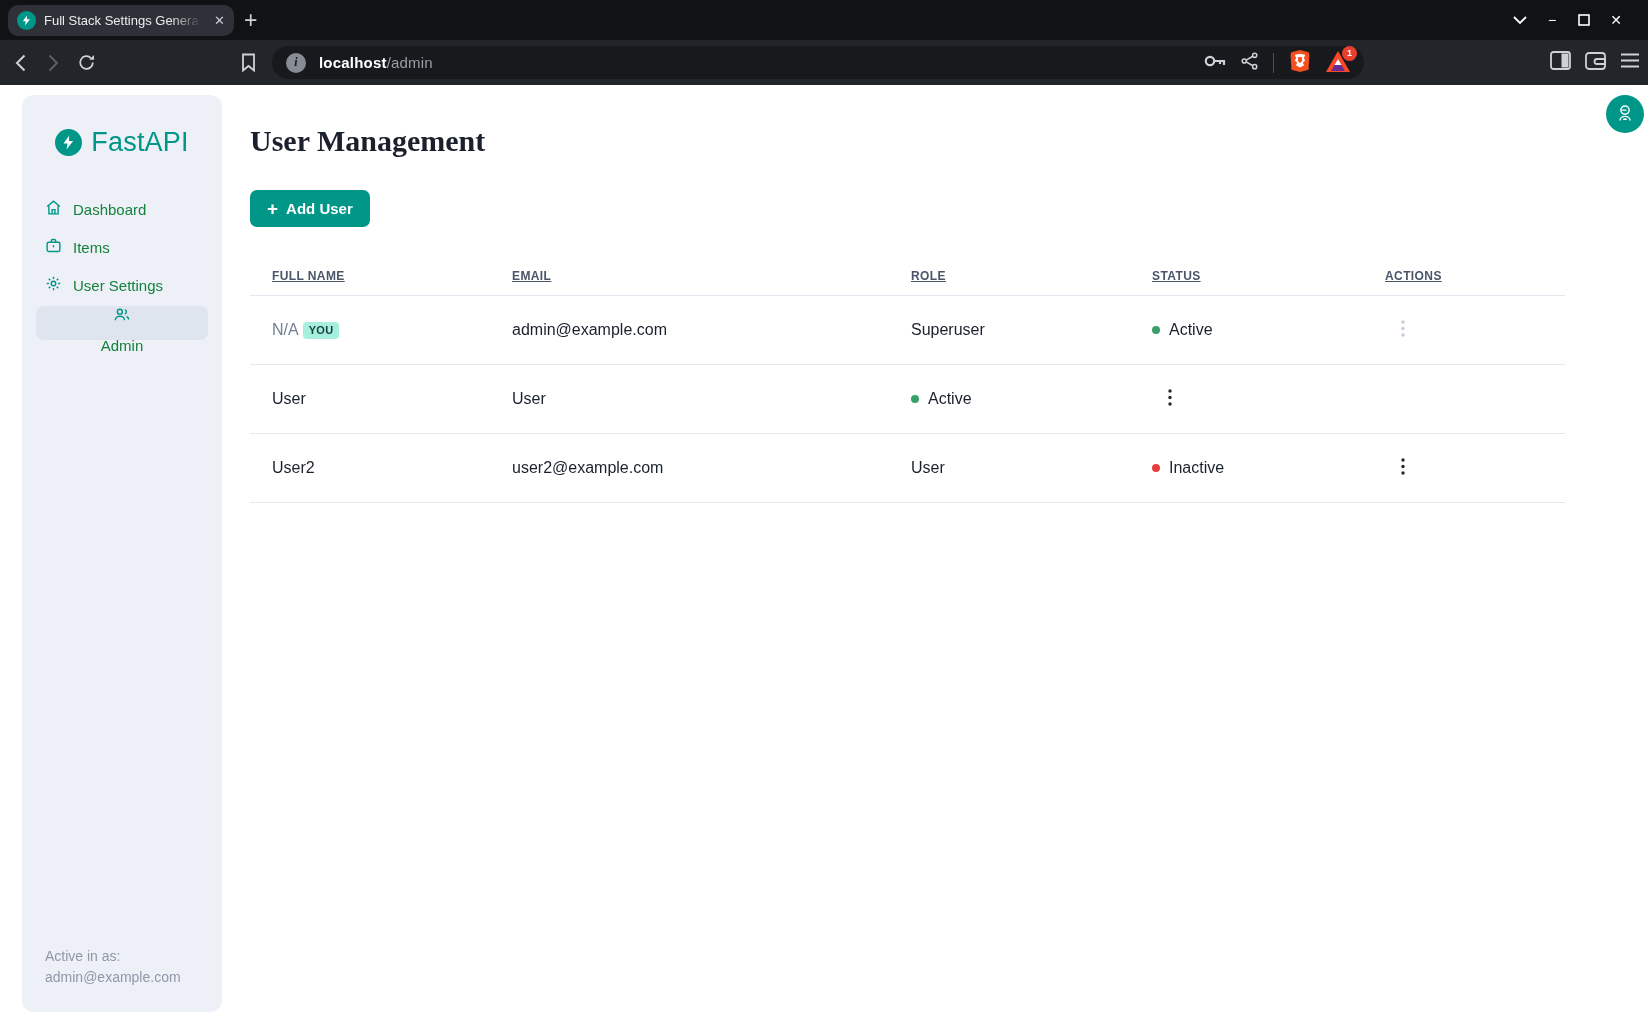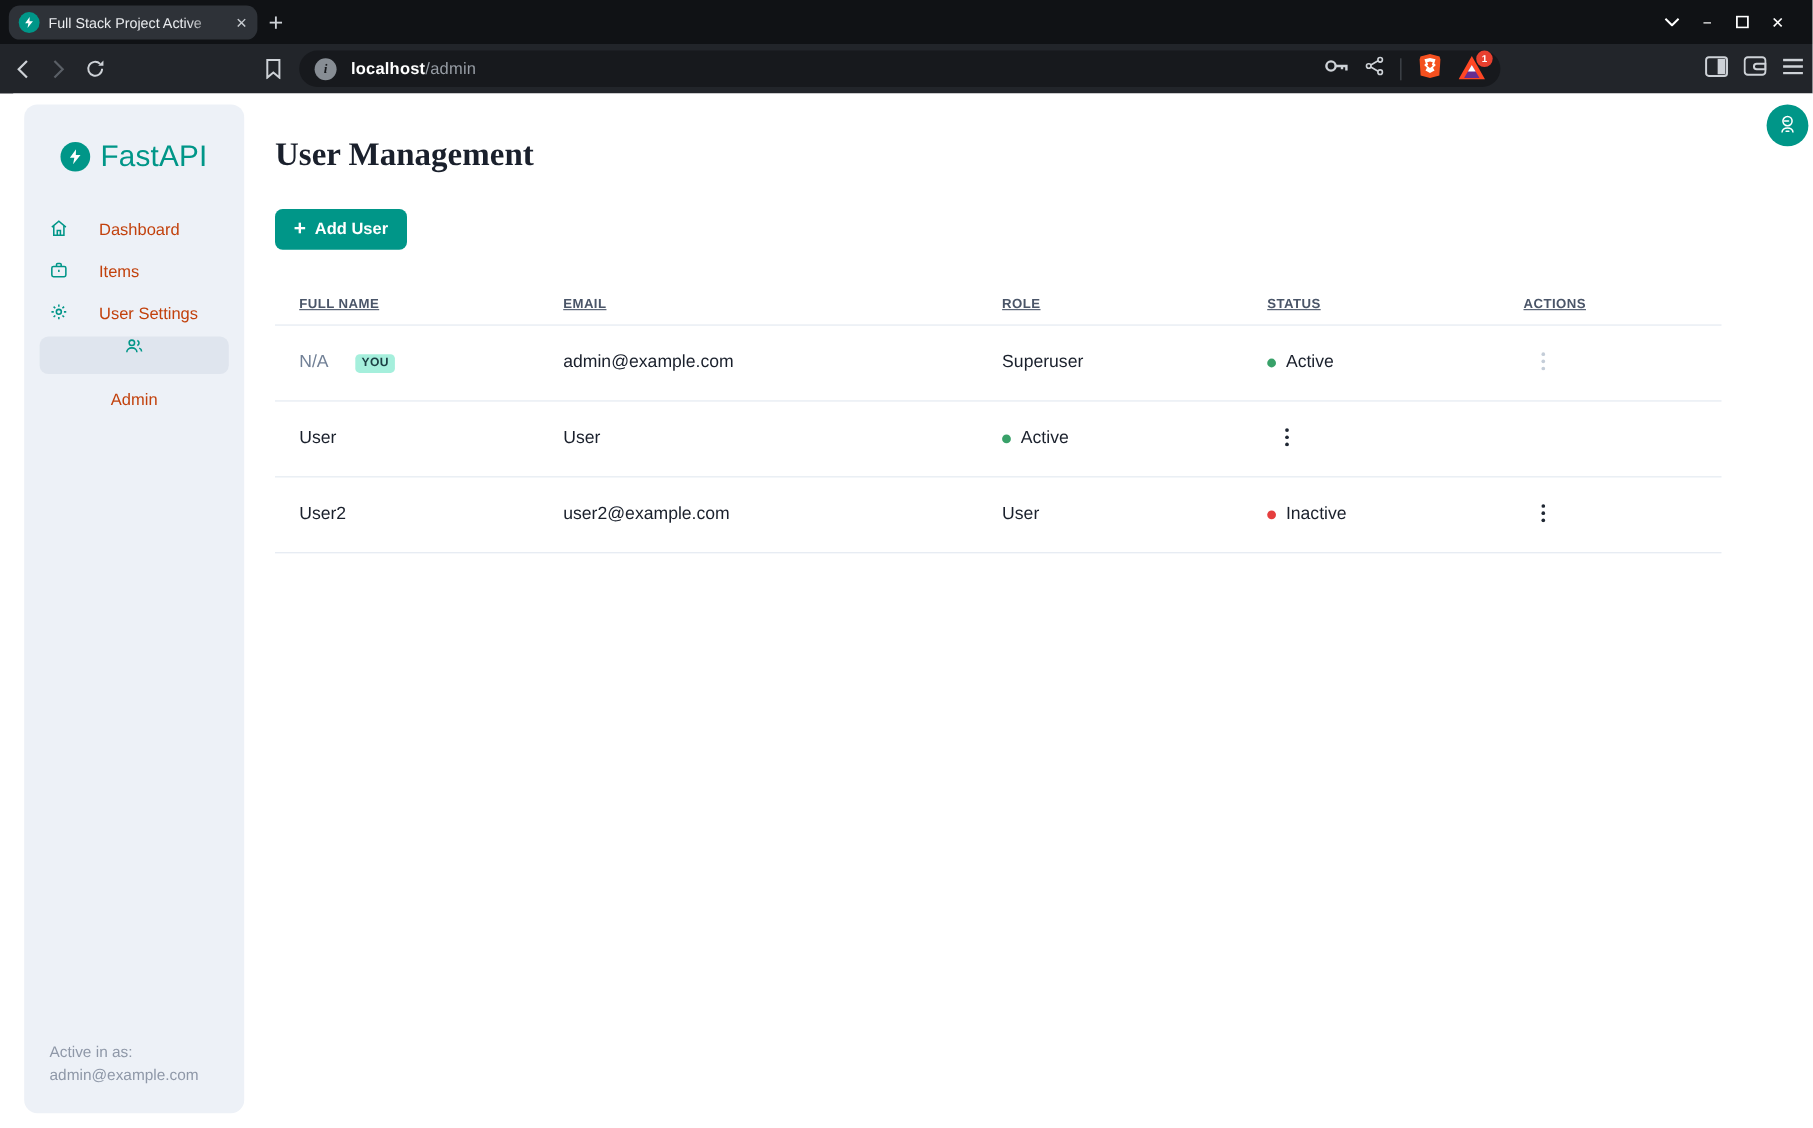--- a/index.html
+++ b/index.html
@@ -60,22 +60,22 @@
   .sidebar {
     position: absolute; left: 10px; top: 10px; width: 200px; height: 917px;
     background: #edf1f7; border-radius: 12px;
   }
   .logo { display: flex; align-items: center; justify-content: center; gap: 9px; padding-top: 32px; }
   .logo-mark { width: 27px; height: 27px; border-radius: 50%; background: #009688;
     display: flex; align-items: center; justify-content: center; }
   .logo-text { color: #009688; font-size: 27px; font-weight: 500; letter-spacing: 0.2px; }
   .nav { margin-top: 34px; padding: 0 14px; display: flex; flex-direction: column; gap: 4px; }
   .nav-item {
-    display: flex; align-items: center; gap: 28px; height: 34px; padding: 0 9px;
-    border-radius: 8px; color: #c2410c; font-size: 15px; cursor: default;
+    display: flex; align-items: center; gap: 11px; height: 34px; padding: 0 9px;
+    border-radius: 8px; color: #15803d; font-size: 15px; cursor: default;
   }
   .nav-item.active { background: #dfe5ee; flex-direction: column; }
   .sidebar-footer { position: absolute; left: 23px; bottom: 24px; color: #8f98a8; font-size: 14px; line-height: 21px; }
 
   .avatar-btn {
     position: absolute; right: 16px; top: 10px; width: 38px; height: 38px; border-radius: 50%;
     background: #009688; border: none; display: flex; align-items: center; justify-content: center; cursor: pointer;
   }
   .page-title { position: absolute; left: 238px; top: 39px; font-size: 30px; font-weight: bold; color: #1a202c; font-family: Liberation Serif, serif; }
   .add-user-btn {
@@ -87,42 +87,42 @@
   .add-user-btn .plus { font-size: 19px; font-weight: bold; line-height: 1; }
 
   .table { position: absolute; left: 238px; top: 171px; width: 1315px; }
   .thead, .tr { display: grid; grid-template-columns: 262px 399px 241px 233px 1fr; align-items: center; }
   .thead { height: 40px; border-bottom: 1px solid #e2e8f0; }
   .th { font-size: 12px; font-weight: bold; color: #4a5568; letter-spacing: 0.4px; text-decoration: underline; }
   .tr { height: 69px; border-bottom: 1px solid #e2e8f0; font-size: 16px; color: #1a202c; }
   .pad { padding-left: 22px; }
   .muted-text { color: #718096; }
   .you-badge {
-    display: inline-block; margin-left: 24px; padding: 2px 6px 3px; border-radius: 4px;
+    display: inline-block; margin-left: 4px; padding: 2px 6px 3px; border-radius: 4px;
     background: #a5efdc; color: #1d4044; font-size: 11px; font-weight: bold; letter-spacing: 0.3px;
     vertical-align: 1px;
   }
   .status-cell { display: flex; align-items: center; gap: 9px; }
   .status-dot { width: 8px; height: 8px; border-radius: 50%; flex: none; }
   .kebab-btn { background: none; border: none; padding: 4px; margin-left: 12px; color: #1f2733; cursor: pointer; }
   .kebab-btn.disabled { color: #c4cdd8; cursor: default; }
 </style>
 </head>
 <body>
 
 <div class="browser">
 
   <div class="tabbar">
     <div class="tab">
       <span class="favicon">
         <svg width="11" height="11" viewBox="0 0 24 24">
             <polygon points="13,1 4,13.5 10.5,13.5 8.7,23 19.5,9.5 12.7,9.5" fill="#fff"></polygon>
           </svg>
       </span>
-      <span class="tab-title">Full Stack Project Active</span>
+      <span class="tab-title">Full Stack Settings Genera</span>
       <span class="tab-close">✕</span>
     </div>
     <div class="newtab-btn">+</div>
     <div class="win-controls">
       <span class="wc">
         <svg width="14" height="8" viewBox="0 0 14 8">
             <path d="M1 1l6 6 6-6" fill="none" stroke="#fff" stroke-width="1.8"></path>
           </svg>
       </span>
       <span class="wc">−</span>

